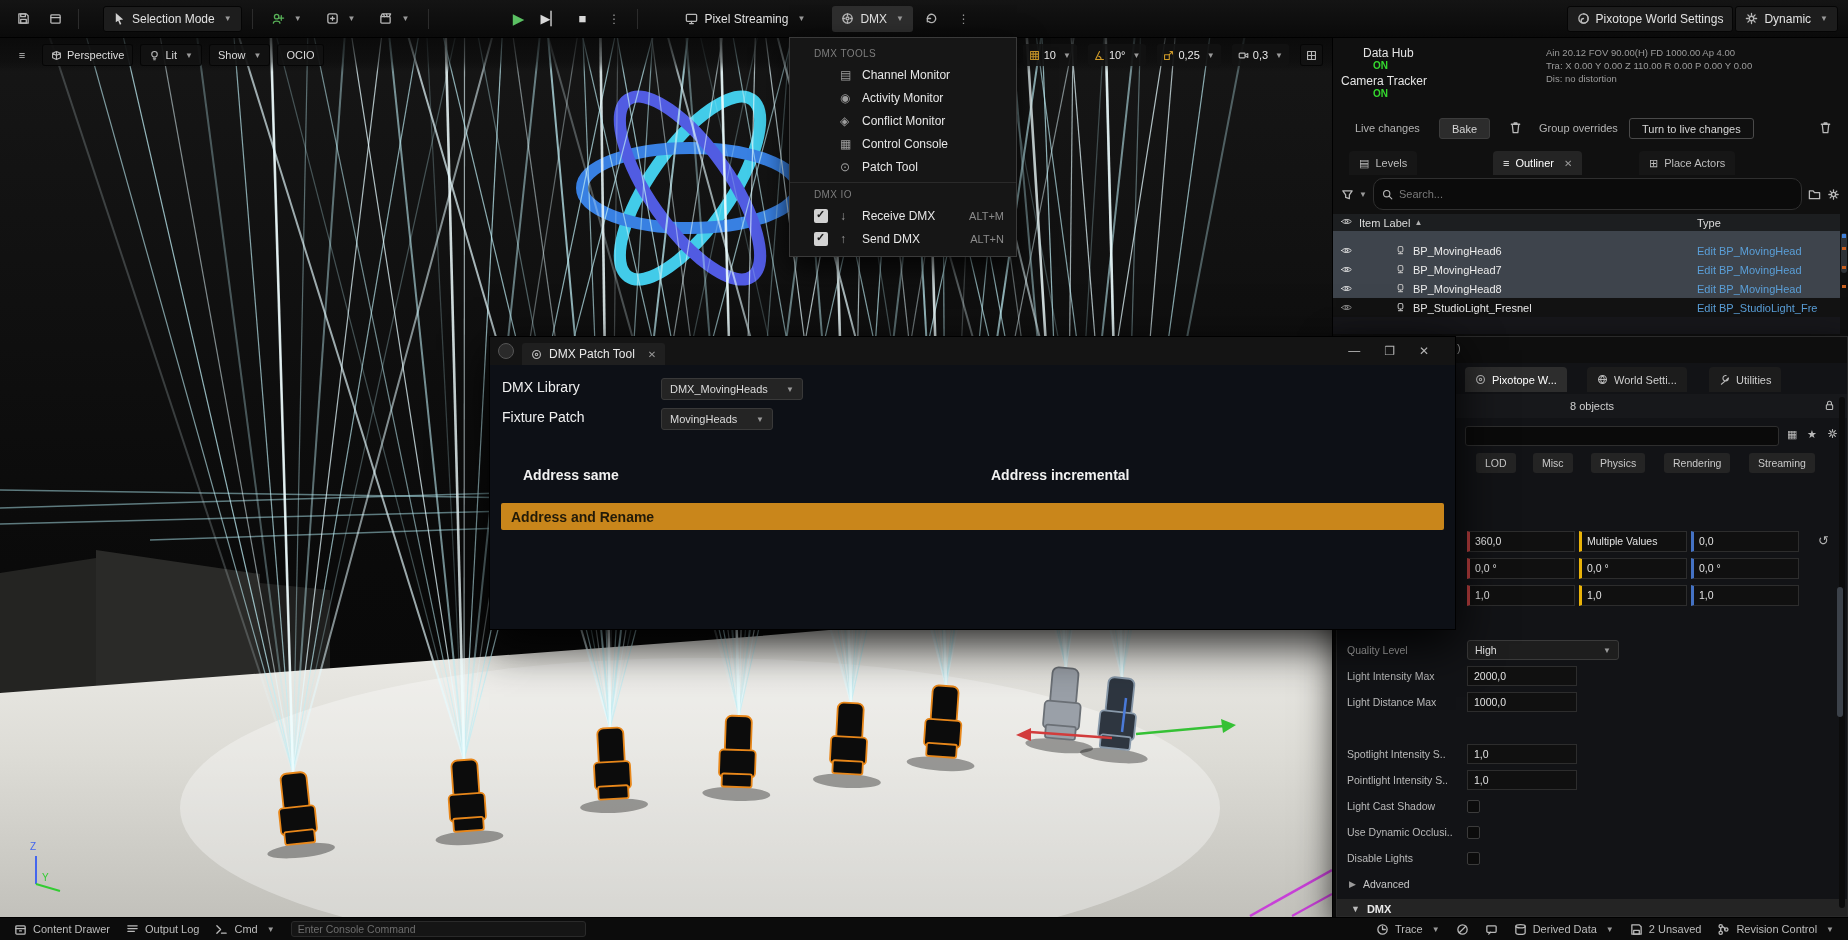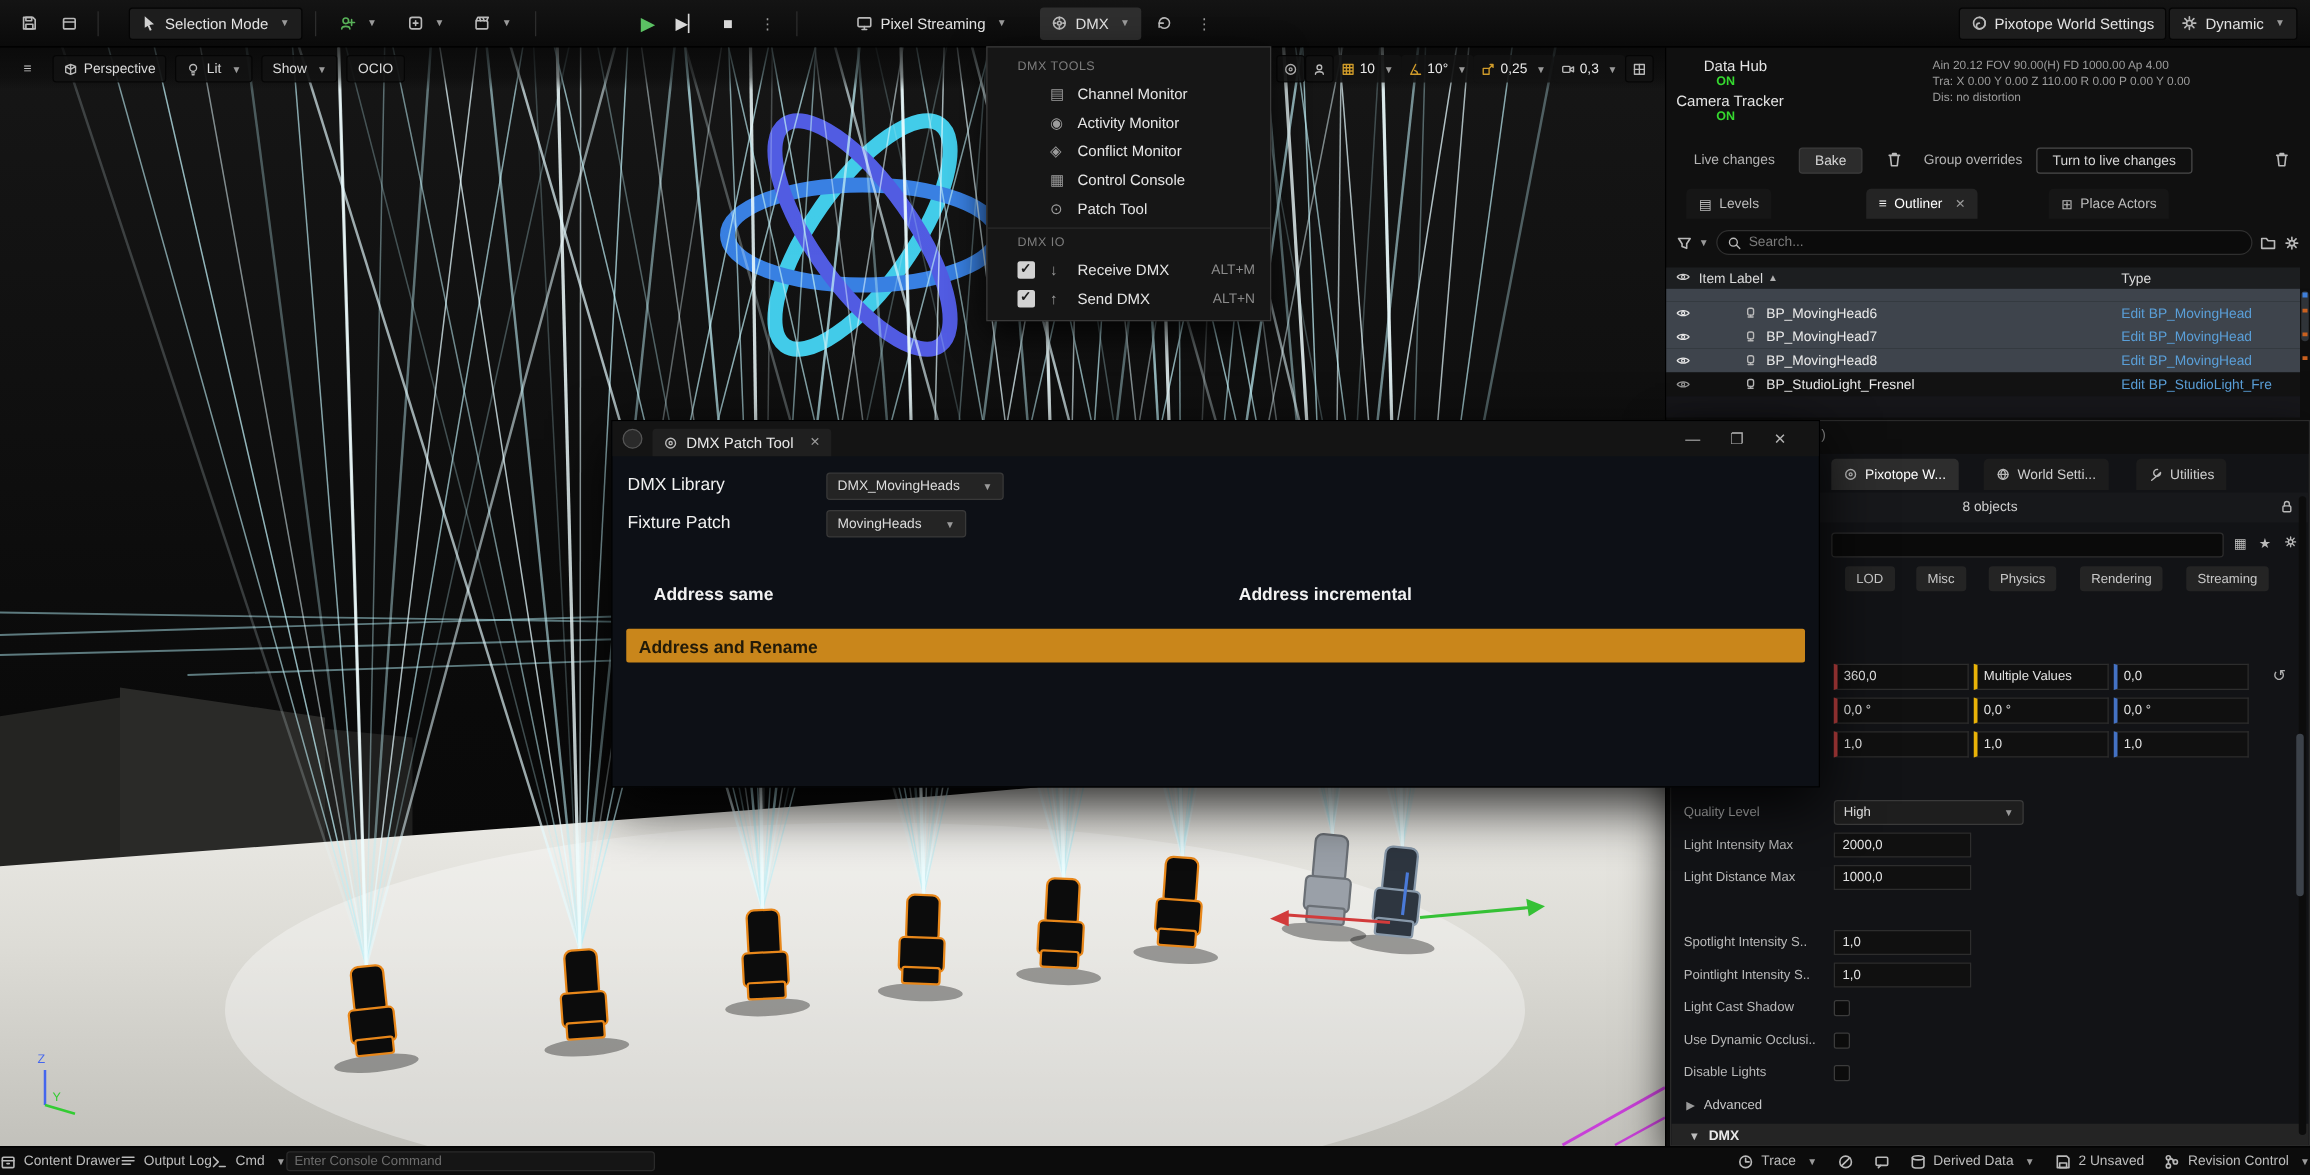--- a/index.html
+++ b/index.html
@@ -19,21 +19,21 @@
   .tb-btn.active{background:#2e2e2e;}
   .tb-sep{width:1px;height:20px;background:#2c2c2c;margin:0 4px;flex:none;}
   .play-glyph{font-size:13px;color:#d8d8d8;}
   .dots{color:#9a9a9a;font-size:12px;letter-spacing:1px;}
   
   .viewport{position:absolute;left:0;top:38px;width:1332px;height:879px;background:#0a0a0a;overflow:hidden;z-index:1;}
   .vp-header{position:absolute;left:0;top:0;width:100%;height:34px;display:flex;align-items:center;gap:7px;padding:0 9px;z-index:5;
     background:linear-gradient(rgba(8,8,8,.8),rgba(8,8,8,.45) 70%,rgba(8,8,8,0));}
   .vp-pill{display:flex;align-items:center;gap:5px;background:rgba(18,18,18,.88);border:1px solid rgba(0,0,0,.65);
     border-radius:3px;height:22px;padding:0 8px;color:#dcdcdc;font-size:11px;}
-  .vp-right{margin-left:auto;display:flex;align-items:center;gap:0;}
+  .vp-right{margin-left:auto;display:flex;align-items:center;gap:11px;}
   .snap{display:flex;align-items:center;gap:4px;background:rgba(18,18,18,.88);border-radius:3px;height:22px;padding:0 6px;}
   .snap .val{color:#eaeaea;font-size:11px;}
   
   .dmx-menu{position:absolute;left:789px;top:37px;width:228px;z-index:60;background:#161616;border:1px solid #3a3a3a;
     box-shadow:0 10px 28px rgba(0,0,0,.85);padding:4px 0 6px;}
   .menu-header{color:#7d7d7d;font-size:10px;padding:6px 10px 4px 24px;letter-spacing:.4px;}
   .menu-header.io{border-top:1px solid #2a2a2a;margin-top:4px;}
   .menu-item{display:flex;align-items:center;height:23px;padding:0 12px 0 24px;color:#e6e6e6;font-size:12px;}
   .mi-checkslot{width:26px;flex:none;display:flex;align-items:center;}
   .menu-check{width:14px;height:14px;background:#d2d2d2;border-radius:2px;position:relative;}
@@ -46,21 +46,21 @@
   .ci-on{position:absolute;color:#35d82f;font-size:10px;font-weight:bold;}
   .ci-line{position:absolute;color:#9c9c9c;font-size:9.5px;white-space:nowrap;}
   .lb-text{position:absolute;color:#b4b4b4;font-size:11px;top:84px;}
   .lb-btn{position:absolute;top:80px;height:21px;display:flex;align-items:center;padding:0 12px;background:#2c2c2c;
     border:1px solid #3c3c3c;border-radius:3px;color:#d6d6d6;font-size:11px;}
   .lb-btn.outline{background:transparent;border:1px solid #4a4a4a;}
   .dock-tab{position:absolute;top:113px;height:24px;display:flex;align-items:center;gap:6px;padding:0 10px;
     background:#161616;border-radius:4px 4px 0 0;color:#bdbdbd;font-size:11px;}
   .dock-tab.active{background:#242424;color:#fff;}
   .ol-search{position:absolute;top:145px;left:8px;right:8px;height:22px;display:flex;align-items:center;gap:6px;}
-  .ol-input{flex:1;height:20px;background:#0b0b0b;border:1px solid #2f2f2f;border-radius:10px;display:flex;align-items:center;gap:6px;padding:0 8px;color:#7a7a7a;}
+  .ol-input{flex:1;height:32px;background:#0b0b0b;border:1px solid #2f2f2f;border-radius:10px;display:flex;align-items:center;gap:6px;padding:0 8px;color:#7a7a7a;}
   .ol-header{position:absolute;top:176px;left:0;right:8px;height:17px;background:#1c1e20;display:flex;align-items:center;font-size:11px;color:#dcdcdc;}
   .ol-rows{position:absolute;top:193px;left:0;right:8px;}
   .ol-row{position:relative;height:19px;display:flex;align-items:center;font-size:11px;background:#131313;}
   .ol-row.sel{background:#3e444c;}
   .ol-row .eye{width:26px;display:flex;justify-content:center;flex:none;}
   .ol-actor-icon{position:absolute;left:62px;top:4px;}
   .ol-label{position:absolute;left:80px;color:#ececec;white-space:nowrap;}
   .ol-type{position:absolute;left:364px;width:130px;color:#5a9fd8;white-space:nowrap;overflow:hidden;}
   .ol-scroll{position:absolute;top:193px;right:0;width:8px;height:105px;background:#0e0e0e;}
   
@@ -99,21 +99,21 @@
   .pw-winbtns{margin-left:auto;display:flex;gap:24px;color:#b4b4b4;font-size:12px;padding-right:18px;}
   .pw-label{position:absolute;left:12px;color:#f0f0f0;font-size:14px;}
   .pw-drop{position:absolute;left:171px;height:22px;background:#242424;border:1px solid #393939;border-radius:3px;
     display:flex;align-items:center;justify-content:space-between;color:#dcdcdc;font-size:11px;padding:0 8px;}
   .pw-addr{position:absolute;top:96px;left:0;right:22px;height:28px;display:flex;}
   .pw-addr-btn{flex:1;display:flex;align-items:center;color:#f2f2f2;font-size:14px;font-weight:700;}
   .pw-orange{position:absolute;top:138px;left:11px;right:11px;height:27px;background:#c9861b;border-radius:2px;
     display:flex;align-items:center;padding-left:10px;color:#221a08;font-size:14px;font-weight:700;}
   
   .status-bar{position:absolute;left:0;top:917px;width:1848px;height:23px;background:#0c0c0c;border-top:1px solid #000;
-    display:flex;align-items:center;gap:0;padding:0 0;font-size:11px;color:#bdbdbd;z-index:50;}
+    display:flex;align-items:center;gap:16px;padding:0 14px;font-size:11px;color:#bdbdbd;z-index:50;}
   .sb-item{display:flex;align-items:center;gap:6px;}
   .sb-input{width:295px;height:16px;background:#151515;border:1px solid #2a2a2a;border-radius:3px;color:#cfcfcf;
     font-size:10.5px;padding:0 6px;font-family:"Liberation Sans",sans-serif;}
   .sb-input::placeholder{color:#6d6d6d;}
   .sb-right{margin-left:auto;display:flex;align-items:center;gap:16px;}
 </style>
 </head>
 <body>
 
 <div>

